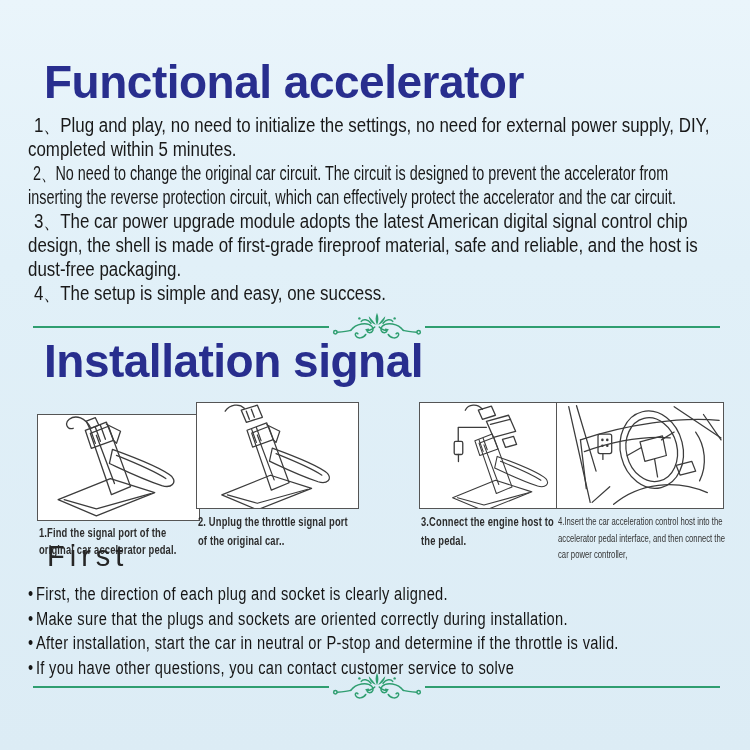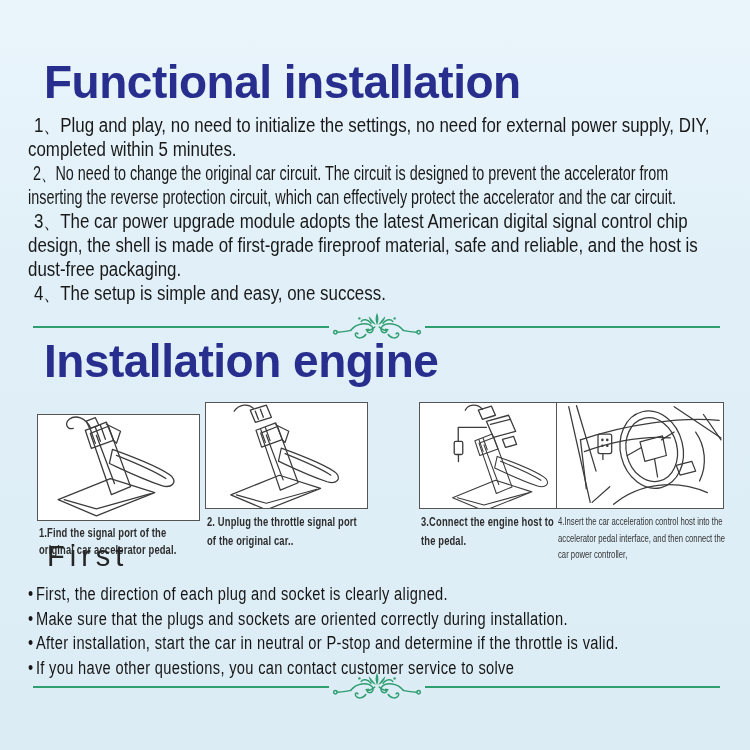--- a/index.html
+++ b/index.html
@@ -26,21 +26,21 @@
 
   .divider { position:absolute; left:33px; right:30px; height:30px; display:flex; align-items:center; }
   #divider-top    { top:312px; }
   #divider-bottom { top:672px; }
   .dline { flex:1; height:0; border-top:2px solid var(--green,#2f9e70); }
   .ornament { width:92px; height:30px; margin:0 2px; flex:0 0 auto; }
   .ornament .stk { stroke:var(--green,#2f9e70); fill:none; stroke-width:2; stroke-linecap:round; }
   .ornament .fil { fill:var(--green,#2f9e70); stroke:none; }
 
   figure.step { position:absolute; top:402px; margin:0; }
-  #step1 { left:37px;margin-top:12px; }  #step2 { left:205px;border-radius:27px; }
+  #step1 { left:37px;margin-top:12px; }  #step2 { left:196px;border-radius:27px; }
   #step3 { left:383px;margin-left:36px; } #step4 { left:556px; }
   .panel {
     width:163px; height:107px; background:#ffffff; border:1px solid #555;
     box-sizing:border-box; overflow:hidden;
   }
   #step4 .panel { width:168px; }
   .panel svg { display:block; width:100%; height:100%; }
   .art { stroke:#3c3c3c; fill:none; stroke-width:1.3; stroke-linecap:round; stroke-linejoin:round; }
   .artf { fill:#3c3c3c; stroke:none; }
   figure.step figcaption {
@@ -61,21 +61,21 @@
     font-size:18px; line-height:24.5px; letter-spacing:0.4px; color:#161616;
     white-space:nowrap; width:862px; transform:scaleX(0.813); transform-origin:0 0;
   }
   .blt { margin-right:3px; }
 </style>
 </head>
 <body>
 
 <div class="page">
 
-  <div class="sec-title" id="title-functional">Functional installation</div>
+  <div class="sec-title" id="title-functional">Functional accelerator</div>
 
   <div class="features">
     <p class="f-std">1、Plug and play, no need to initialize the settings, no need for external power supply, DIY, completed within 5 minutes.</p>
     <p class="f-wide">2、No need to change the original car circuit. The circuit is designed to prevent the accelerator from inserting the reverse protection circuit, which can effectively protect the accelerator and the car circuit.</p>
     <p class="f-std">3、The car power upgrade module adopts the latest American digital signal control chip design, the shell is made of first-grade fireproof material, safe and reliable, and the host is dust-free packaging.</p>
     <p class="f-std">4、The setup is simple and easy, one success.</p>
   </div>
 
   <div class="divider" id="divider-top">
     <div class="dline"></div>
@@ -102,21 +102,21 @@
         <circle cx="36.5" cy="8.5" r="1.6"></circle>
         <circle cx="83.5" cy="8.5" r="1.6"></circle>
         <path d="M60 1 C57.5 7 57.5 12 60 17.5 C62.5 12 62.5 7 60 1 Z"></path>
         <path d="M49 5.5 C52.5 9 56 13 58.5 17 C53 15 49.5 10.5 49 5.5 Z"></path>
         <path d="M71 5.5 C67.5 9 64 13 61.5 17 C67 15 70.5 10.5 71 5.5 Z"></path>
       </g>
     </svg>
     <div class="dline"></div>
   </div>
 
-  <div class="sec-title" id="title-install">Installation engine</div>
+  <div class="sec-title" id="title-install">Installation signal</div>
 
   <figure class="step" id="step1">
     <div class="panel">
       <svg viewBox="0 0 160 104" aria-hidden="true">
         <g class="art">
           <polygon points="20,84 72,63 116,77 58,100"></polygon>
           <polyline points="26,84 58,93 112,78"></polyline>
           <polygon points="52,18 70,11 92,71 73,79"></polygon>
           <line x1="58" y1="20" x2="76" y2="68"></line>
           <path d="M74 34 C96 42 124 53 133 61 C138 67 133 73 123 70 C102 63 84 54 71 48 Z"></path>

